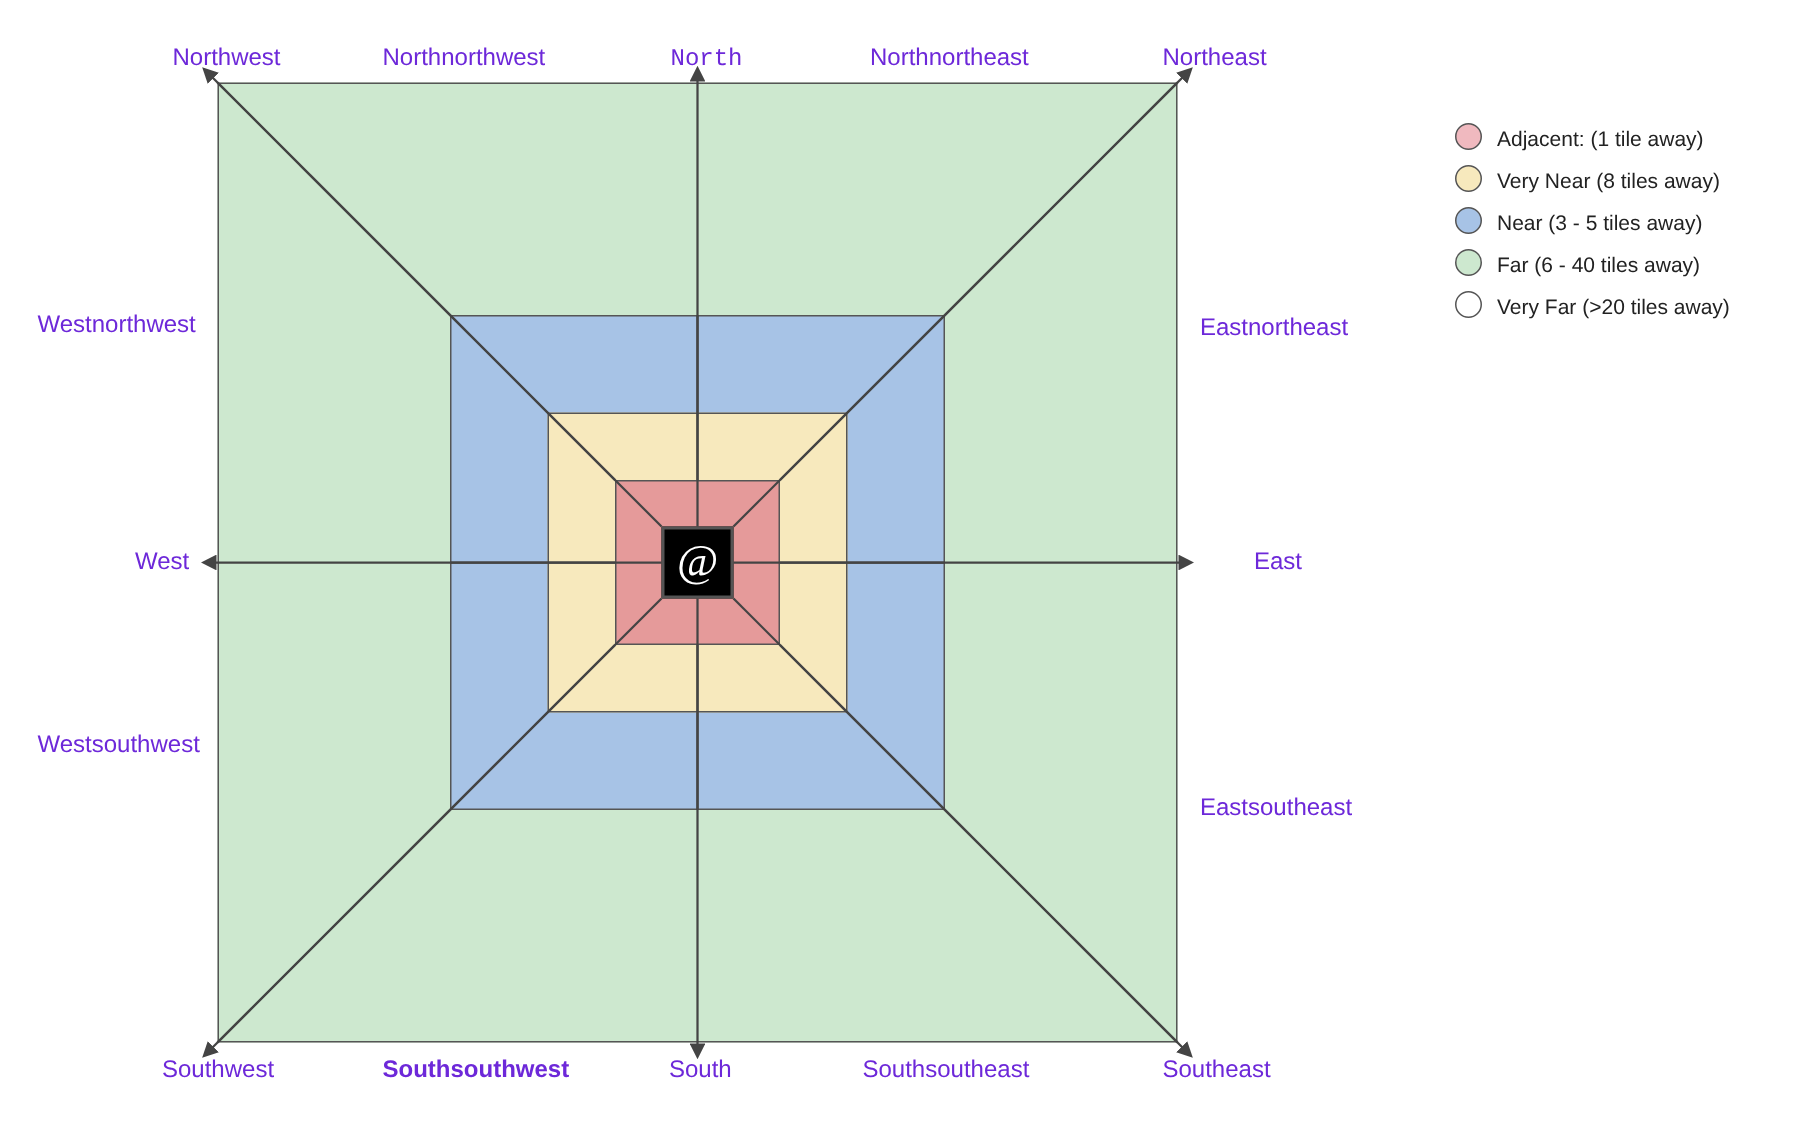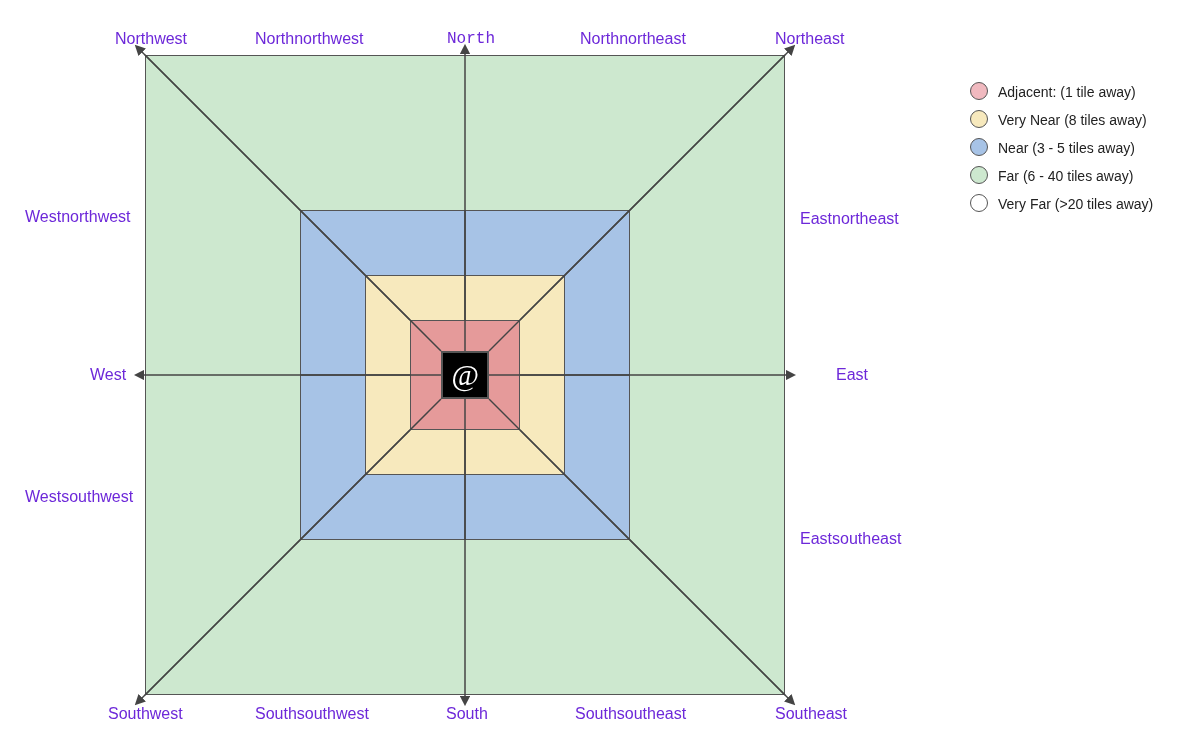--- a/index.html
+++ b/index.html
@@ -133,21 +133,21 @@
 
 <div class="dir-label" style="left:447px; top:30px;font-family:Liberation Mono, monospace;">North</div>
 <div class="dir-label" style="left:580px; top:30px;">Northnortheast</div>
 <div class="dir-label" style="left:775px; top:30px;">Northeast</div>
 <div class="dir-label" style="left:800px; top:210px;">Eastnortheast</div>
 <div class="dir-label" style="left:800px; top:366px;margin-left:36px;">East</div>
 <div class="dir-label" style="left:800px; top:530px;">Eastsoutheast</div>
 <div class="dir-label" style="left:775px; top:705px;">Southeast</div>
 <div class="dir-label" style="left:575px; top:705px;">Southsoutheast</div>
 <div class="dir-label" style="left:446px; top:705px;">South</div>
-<div class="dir-label" style="left:255px; top:705px;">Southsouthwest</div>
+<div class="dir-label" style="left:255px; top:705px;font-weight:bold;">Southsouthwest</div>
 <div class="dir-label" style="left:108px; top:705px;">Southwest</div>
 <div class="dir-label" style="left:25px; top:488px;">Westsouthwest</div>
 <div class="dir-label" style="left:90px; top:366px;">West</div>
 <div class="dir-label" style="left:25px; top:208px;">Westnorthwest</div>
 <div class="dir-label" style="left:115px; top:30px;">Northwest</div>
 <div class="dir-label" style="left:255px; top:30px;">Northnorthwest</div>
 
 <div class="legend" style="left:970px; top:82px;">
   <div class="legend-row">
     <div class="legend-swatch" style="background:#f0b9bf;"></div>

